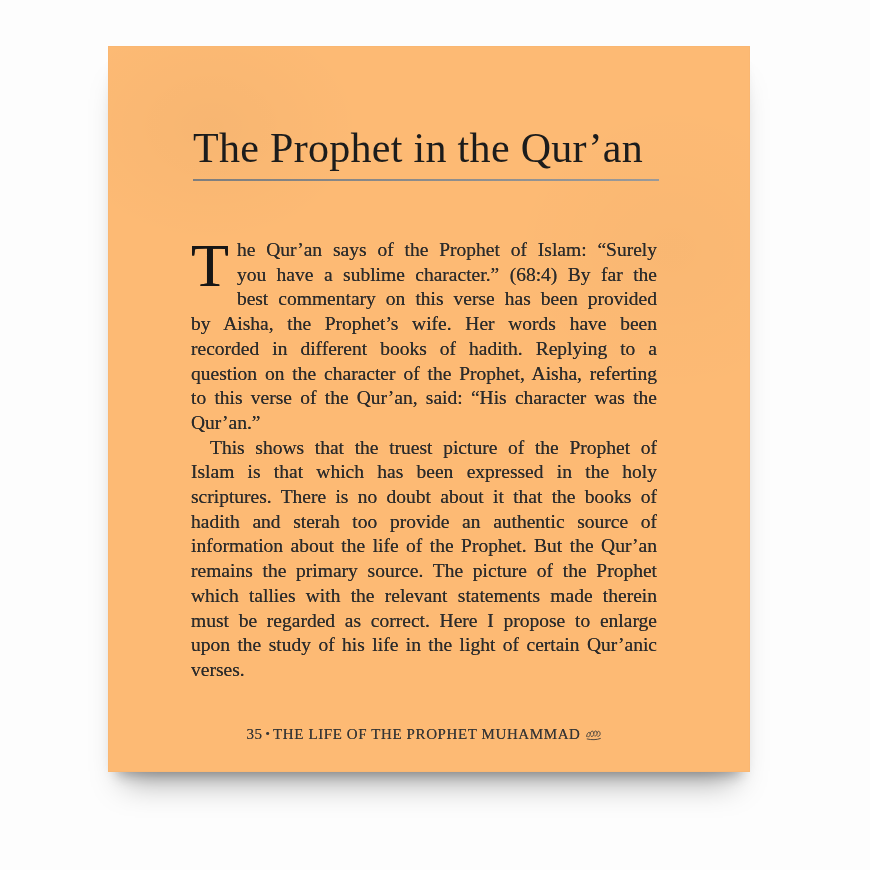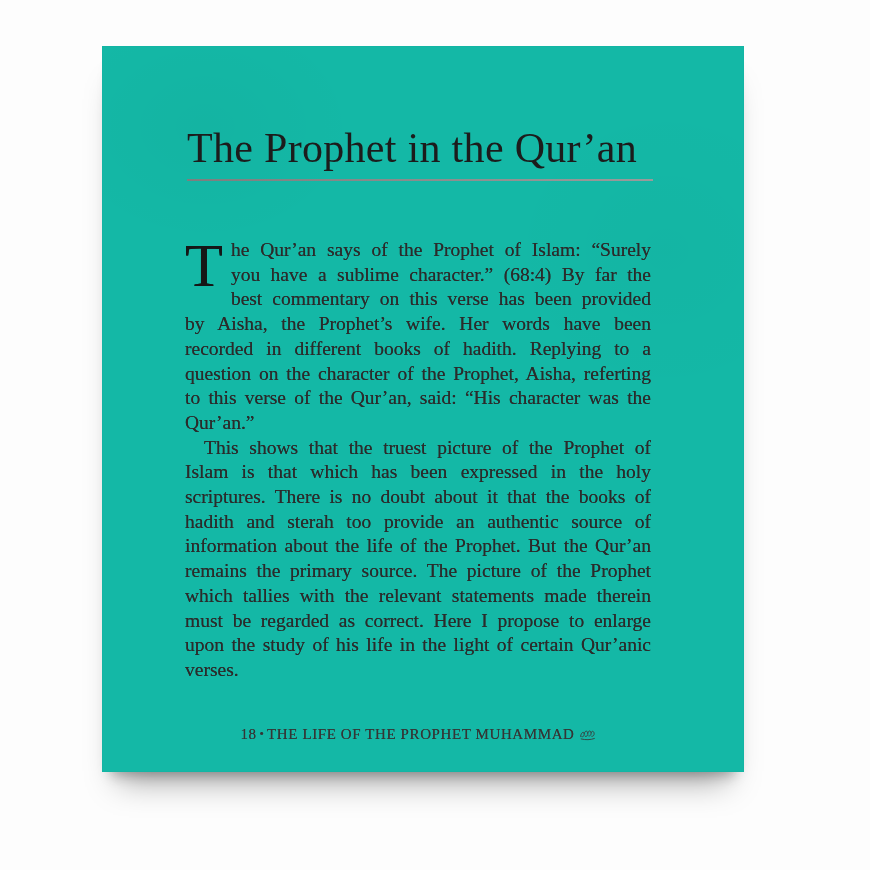--- a/index.html
+++ b/index.html
@@ -6,23 +6,23 @@
   body{
     width:870px;height:870px;
     background:#fdfdfd;
     font-family:"Liberation Serif","DejaVu Serif",serif;
     overflow:hidden;
     position:relative;
   }
   .scene{position:absolute;inset:0;}
   .page{
     position:absolute;
-    left:102px;top:46px;
+    left:108px;top:46px;
     width:640px;height:724px;
-    background:#14b8a6;
+    background:#fdba74;
     border:1px solid rgba(0,0,0,0.012);
     box-shadow:
       0 12px 12px -9px rgba(0,0,0,0.28),
       0 26px 30px -16px rgba(0,0,0,0.34);
   }
   .page::before{
     content:'';
     position:absolute;inset:0;
     background:
       radial-gradient(220px 170px at 16% 11%, rgba(0,0,0,0.022), transparent 70%),
@@ -101,21 +101,21 @@
     <h1 class="chapter-title">The Prophet in the Qur’an</h1>
 
     <div class="title-rule"></div>
 
     <div class="body-text">
         <p><span class="dropcap">T</span><span>he Qur’an says of the Prophet of Islam: “Surely you have a sublime character.” (68:4) By far the best commentary on this verse has been provided by Aisha, the Prophet’s wife. Her words have been recorded in different books of </span><span class="it">hadith</span><span>. Replying to a question on the character of the Prophet, Aisha, referting to this verse of the Qur’an, said: “His character was the Qur’an.”</span></p>
         <p class="indent"><span>This shows that the truest picture of the Prophet of Islam is that which has been expressed in the holy scriptures. There is no doubt about it that the books of </span><span class="it">hadith</span><span> and </span><span class="it">sterah</span><span> too provide an authentic source of information about the life of the Prophet. But the Qur’an remains the primary source. The picture of the Prophet which tallies with the relevant statements made therein must be regarded as correct. Here I propose to enlarge upon the study of his life in the light of certain Qur’anic verses.</span></p>
       </div>
 
     <div class="page-footer">
-      <span>18</span><span class="sep">•</span><span>THE LIFE OF THE PROPHET MUHAMMAD</span><span class="pbuh"><svg width="17" height="13" viewBox="0 0 18 14" aria-hidden="true">
+      <span>35</span><span class="sep">•</span><span>THE LIFE OF THE PROPHET MUHAMMAD</span><span class="pbuh"><svg width="17" height="13" viewBox="0 0 18 14" aria-hidden="true">
           <path d="M1.5,9 C2.3,4.5 4.8,3.4 5.4,6 C6,8.4 4.2,9.9 2.8,9.4
                    M5.4,6 C6.2,2.8 8.8,2.4 9.3,5.4 C9.8,7.9 8.1,9.6 6.7,9.1
                    M9.3,5.4 C10.1,2.3 12.6,2.7 12.9,5.1 C13.2,7.4 11.8,8.9 10.4,8.6
                    M12.9,5.1 C13.6,2.7 15.7,3.2 16.1,5.5 C16.5,7.8 15,9.3 13.6,9
                    M2.2,11.8 C7,13 12.2,12.9 16.4,11.3" stroke="#3a3a3a" stroke-width="0.95" fill="none" stroke-linecap="round"></path>
         </svg></span>
     </div>
 
   </div>
 </div>

